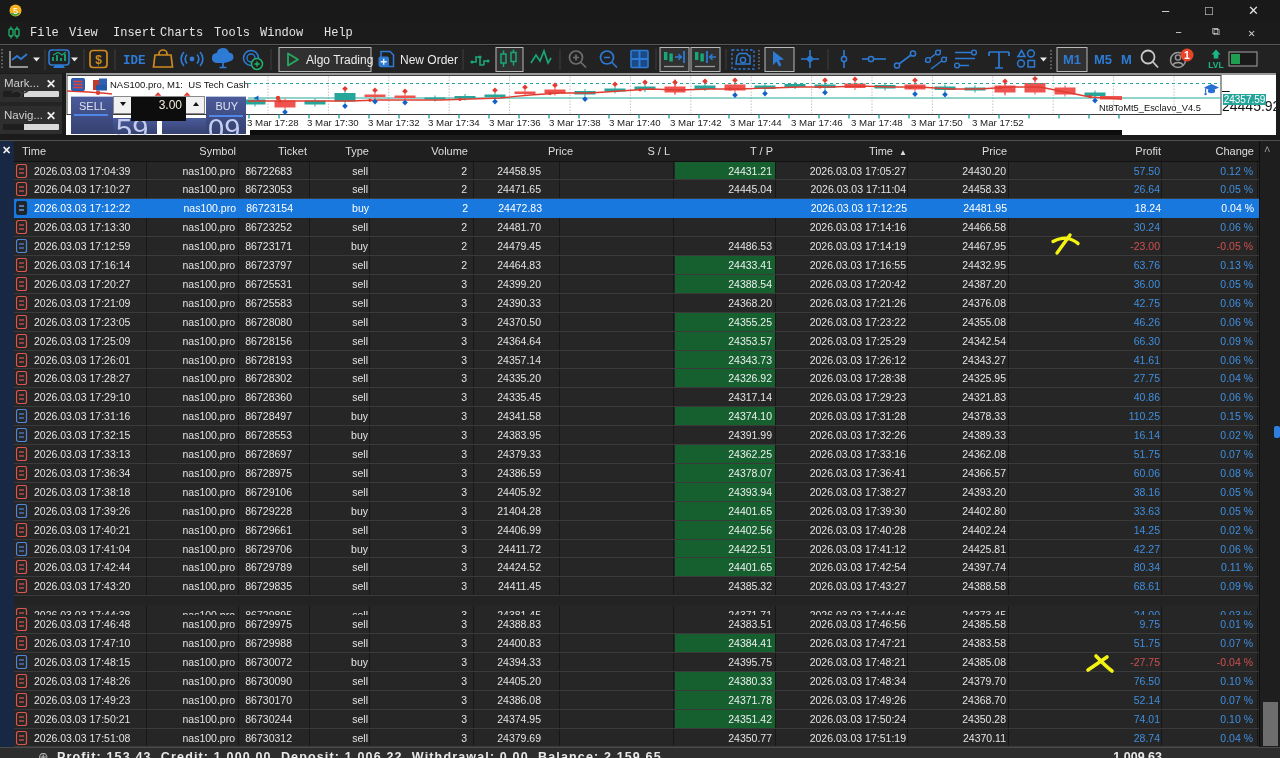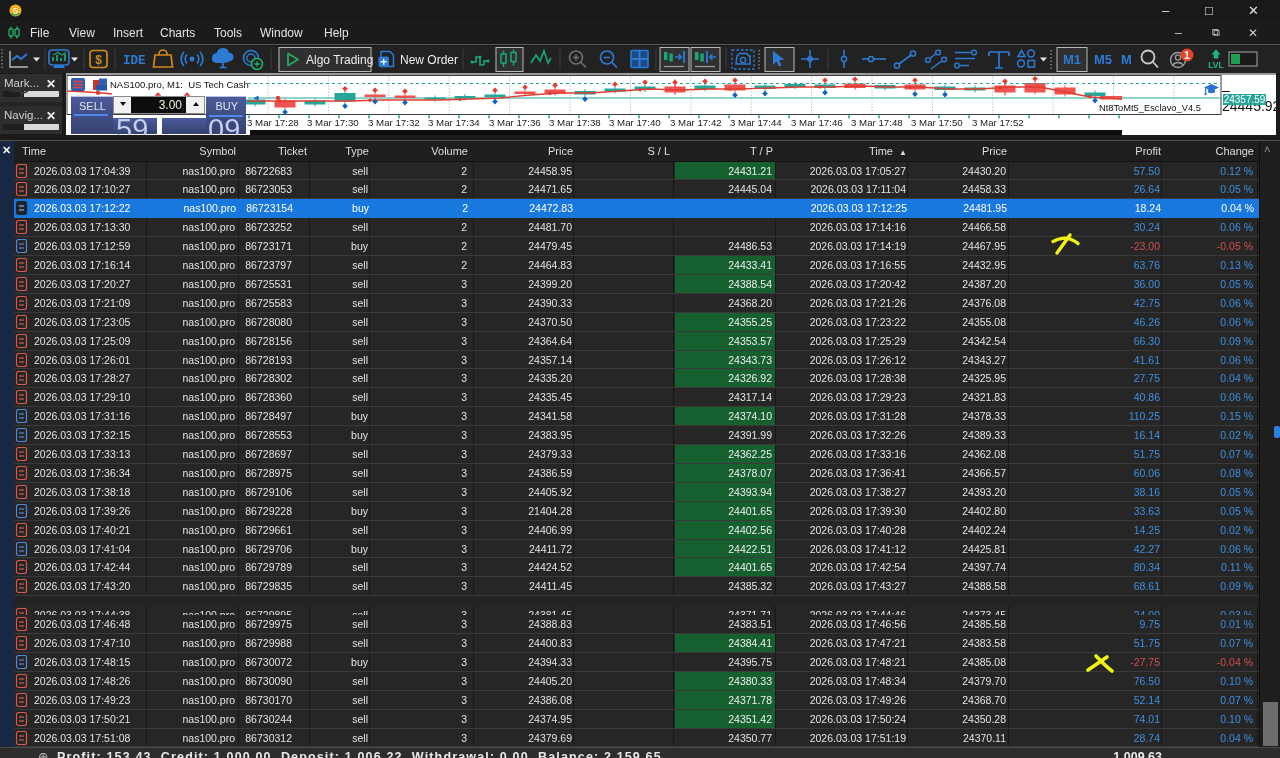--- a/index.html
+++ b/index.html
@@ -5,21 +5,21 @@
 html,body{width:1280px;height:758px;overflow:hidden;background:#1b1b1b;
  font-family:"Liberation Sans",sans-serif;-webkit-font-smoothing:antialiased;}
 .abs{position:absolute;}
 #page{position:relative;width:1280px;height:758px;}
 
 #title{position:absolute;left:0;top:0;width:1280px;height:21px;background:#191919;color:#efefef;font-size:11px;}
 #title .tx{position:absolute;left:27px;top:3.5px;}
 .wbtn{position:absolute;top:0px;color:#e3e3e3;font-size:13px;}
 
 #menu{position:absolute;left:0;top:21px;width:1280px;height:24px;background:#1b1b1b;color:#e4e4e4;font-size:12px;border-bottom:1px solid #565656;}
-#menu span.mi{position:absolute;top:5px;}
+#menu span.mi{position:absolute;top:5px;font-family:Liberation Mono, monospace;}
 
 #tbar{position:absolute;left:0;top:46px;width:1280px;height:27px;background:#222223;}
 
 #sbar{position:absolute;left:0;top:74px;width:62px;height:60px;background:#2e2e2e;}
 .ptitle{position:absolute;color:#cfcfcf;font-size:11.5px;}
 .px{position:absolute;color:#efefef;font-size:12px;font-weight:bold;}
 .ptrack{position:absolute;left:3px;width:56px;height:6px;background:#d9d9d9;border-radius:1px;}
 .pthumb{position:absolute;left:0;width:21px;height:6px;background:#1e1e1e;}
 
 #topline{position:absolute;left:66px;top:73px;width:1210px;height:1.5px;background:#9a9a9a;}
@@ -30,21 +30,21 @@
 #pricelbl{position:absolute;left:1156px;top:7px;color:#111;font-size:14px;}
 #bidbox{position:absolute;left:1157px;top:19px;width:43px;height:11.5px;background:#26a69a;color:#fff;font-size:10px;text-align:center;line-height:11.5px;}
 #darkbar{position:absolute;left:184px;top:55px;width:872px;height:5.5px;background:#0d0d0d;}
 
 #tpanel{position:absolute;left:1px;top:21px;width:179px;height:39.5px;}
 .navy{position:absolute;background:linear-gradient(#4b5b9b,#35416f);}
 #tpanel .lbl{position:absolute;color:#dfe3f2;font-size:11px;}
 #tpanel .ul{position:absolute;height:2px;background:#4f86e8;}
 #tpanel .big{position:absolute;color:#c3cdf0;font-size:29px;font-weight:400;}
 #spin{position:absolute;left:46px;top:0px;width:92px;height:18px;background:#f1f1f1;border:1px solid #8a8a8a;}
-#spinval{position:absolute;left:17px;top:0.5px;width:55px;height:16px;background:#0d0d0d;color:#f3ecd9;font-size:12px;text-align:right;padding-right:4px;line-height:16px;}
+#spinval{position:absolute;left:17px;top:0.5px;width:55px;height:24px;background:#0d0d0d;color:#f3ecd9;font-size:12px;text-align:right;padding-right:4px;line-height:16px;}
 .spbtn{position:absolute;top:5px;width:0;height:0;border-left:3.5px solid transparent;border-right:3.5px solid transparent;}
 
 #tblline{position:absolute;left:0;top:140px;width:1280px;height:1px;background:#505050;}
 #tbl{position:absolute;left:0;top:141px;width:1280px;height:617px;background:#232323;}
 #navstrip{position:absolute;left:0;top:141px;width:14px;height:617px;background:#182844;}
 #hdr{position:absolute;left:14px;top:141px;width:1245px;height:20.5px;background:#1f1f1f;border-bottom:1px solid #111;}
 #hdr .c{color:#dedede;font-size:11px;line-height:20px;}
 .row{position:absolute;left:14px;width:1245px;height:18.91px;border-bottom:1px solid #3a3a3a;background:#262626;}
 .row.sel{background:#1878dd;border-bottom:1px solid #1878dd;}
 .c{position:absolute;top:0;height:100%;font-size:10.5px;color:#e3e3e3;text-align:right;line-height:18px;white-space:nowrap;}
@@ -53,21 +53,21 @@
 .row .c.time{left:0px;width:133px;text-align:left;}
 #hdr .c.time{left:8px;width:111px;text-align:left;}
 .row .c.sym{left:134px;width:91px;padding-right:3px;}
 #hdr .c.sym{left:134px;width:91px;padding-right:3px;}
 .row .c.tic{left:226px;width:70px;padding-right:17px;}
 #hdr .c.tic{left:226px;width:70px;padding-right:3px;}
 .row .c.typ{left:297px;width:59px;padding-right:1px;}
 #hdr .c.typ{left:297px;width:59px;padding-right:1px;}
 .row .c.vol{left:357px;width:103px;padding-right:6px;}
 #hdr .c.vol{left:357px;width:103px;padding-right:6px;}
-.row .c.pri{left:461px;width:99px;padding-right:1px;}
+.row .c.pri{left:461px;width:85px;padding-right:18px;}
 #hdr .c.pri{left:461px;width:99px;padding-right:1px;}
 .row .c.sl{left:561px;width:99px;padding-right:4px;}
 #hdr .c.sl{left:561px;width:99px;padding-right:4px;}
 .row .c.tp{left:661px;width:101px;padding-right:3px;}
 #hdr .c.tp{left:661px;width:101px;padding-right:3px;}
 .row .c.tim2{left:763px;width:131px;padding-right:1px;}
 #hdr .c.tim2{left:763px;width:131px;padding-right:1px;}
 .row .c.pri2{left:895px;width:100px;padding-right:2px;}
 #hdr .c.pri2{left:895px;width:100px;padding-right:2px;}
 .row .c.prof{left:996px;width:152px;padding-right:1px;}
@@ -511,21 +511,21 @@
       <div class="c prof pos">57.50</div>
       <div class="c chg pos">0.12 %</div>
     </div>
 <div class="row" style="top:180.40px">
       <div class="c time">
         <svg class="ric" width="12" height="15" viewBox="0 0 12 15">
           <rect x="0.5" y="0.5" width="10" height="13" rx="2" fill="none" stroke="#d9574f" stroke-width="1.2"></rect>
           <line x1="3" y1="5" x2="8" y2="5" stroke="#d9574f" stroke-width="1.2"></line>
           <line x1="3" y1="9" x2="8" y2="9" stroke="#d9574f" stroke-width="1.2"></line>
         </svg>
-        <span>2026.03.02 17:10:27</span>
+        <span>2026.04.03 17:10:27</span>
       </div>
       <div class="c sym">nas100.pro</div>
       <div class="c tic">86723053</div>
       <div class="c typ">sell</div>
       <div class="c vol">2</div>
       <div class="c pri">24471.65</div>
       <div class="c sl"></div>
       <div class="c tp">24445.04</div>
       <div class="c tim2">2026.03.03 17:11:04</div>
       <div class="c pri2">24458.33</div>

